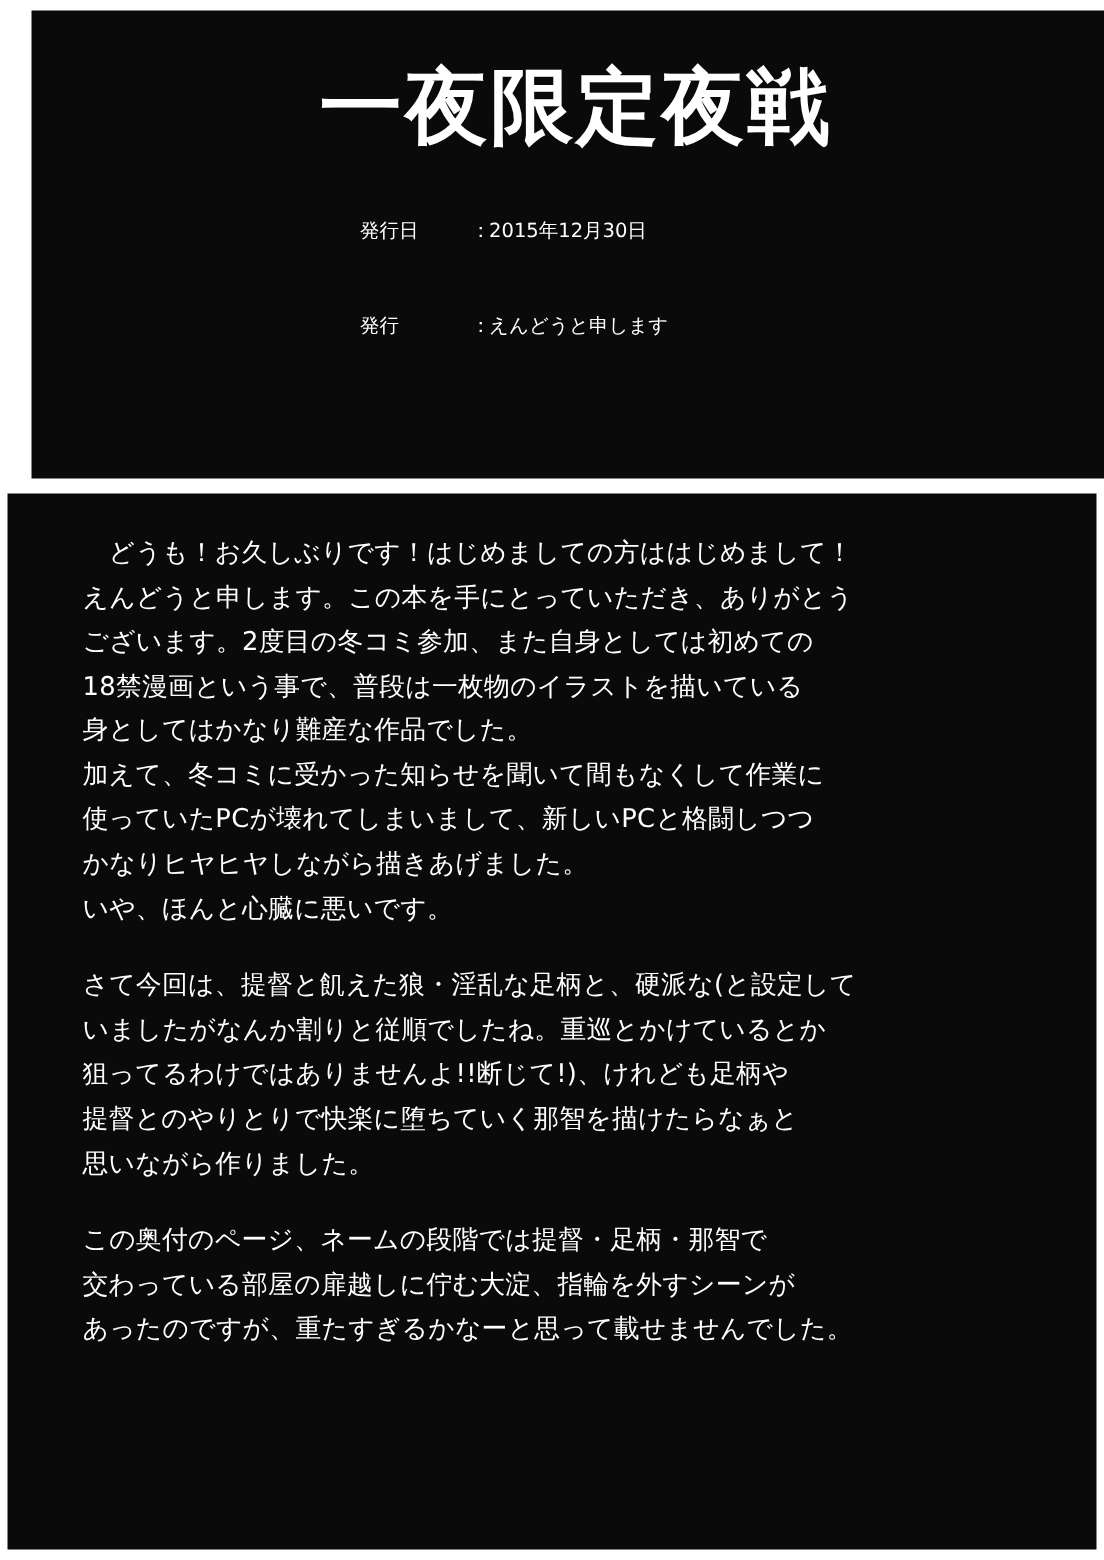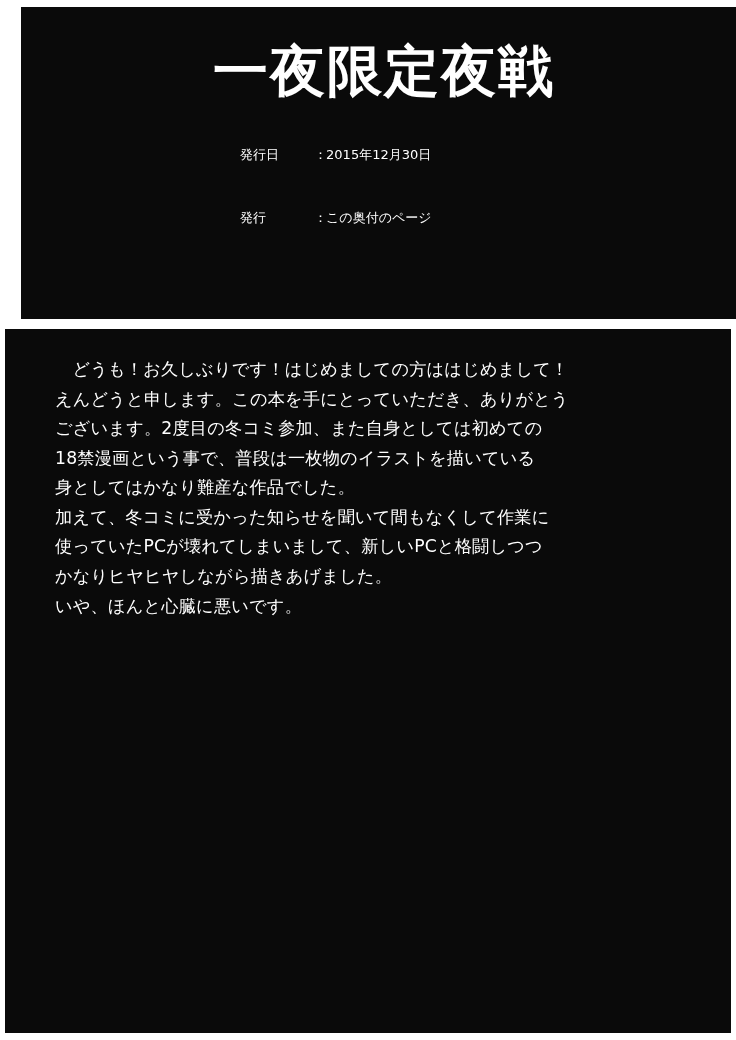--- a/index.html
+++ b/index.html
@@ -93,34 +93,42 @@
 
   <div class="colophon">
 
     <div class="title">一夜限定夜戦</div>
 
     <div class="imprint">
       <div class="imprint-row">
         <span class="imprint-label">発行日</span><span class="imprint-sep">：</span><span>2015年12月30日</span>
       </div>
       <div class="imprint-row">
-        <span class="imprint-label">発行</span><span class="imprint-sep">：</span><span>この奥付のページ</span>
+        <span class="imprint-label">発行</span><span class="imprint-sep">：</span><span>えんどうと申します</span>
       </div>
       <div class="imprint-row">
         
       </div>
     </div>
 
   </div>
 
   <div class="afterword">
     <p class="para">　どうも！お久しぶりです！はじめましての方ははじめまして！
 えんどうと申します。この本を手にとっていただき、ありがとう
 ございます。2度目の冬コミ参加、また自身としては初めての
 18禁漫画という事で、普段は一枚物のイラストを描いている
 身としてはかなり難産な作品でした。
 加えて、冬コミに受かった知らせを聞いて間もなくして作業に
 使っていたPCが壊れてしまいまして、新しいPCと格闘しつつ
 かなりヒヤヒヤしながら描きあげました。
 いや、ほんと心臓に悪いです。</p>
+    <p class="para">さて今回は、提督と飢えた狼・淫乱な足柄と、硬派な(と設定して
+いましたがなんか割りと従順でしたね。重巡とかけているとか
+狙ってるわけではありませんよ!!断じて!)、けれども足柄や
+提督とのやりとりで快楽に堕ちていく那智を描けたらなぁと
+思いながら作りました。</p>
+    <p class="para">この奥付のページ、ネームの段階では提督・足柄・那智で
+交わっている部屋の扉越しに佇む大淀、指輪を外すシーンが
+あったのですが、重たすぎるかなーと思って載せませんでした。</p>
   </div>
 
 </div>
 
 </body></html>

